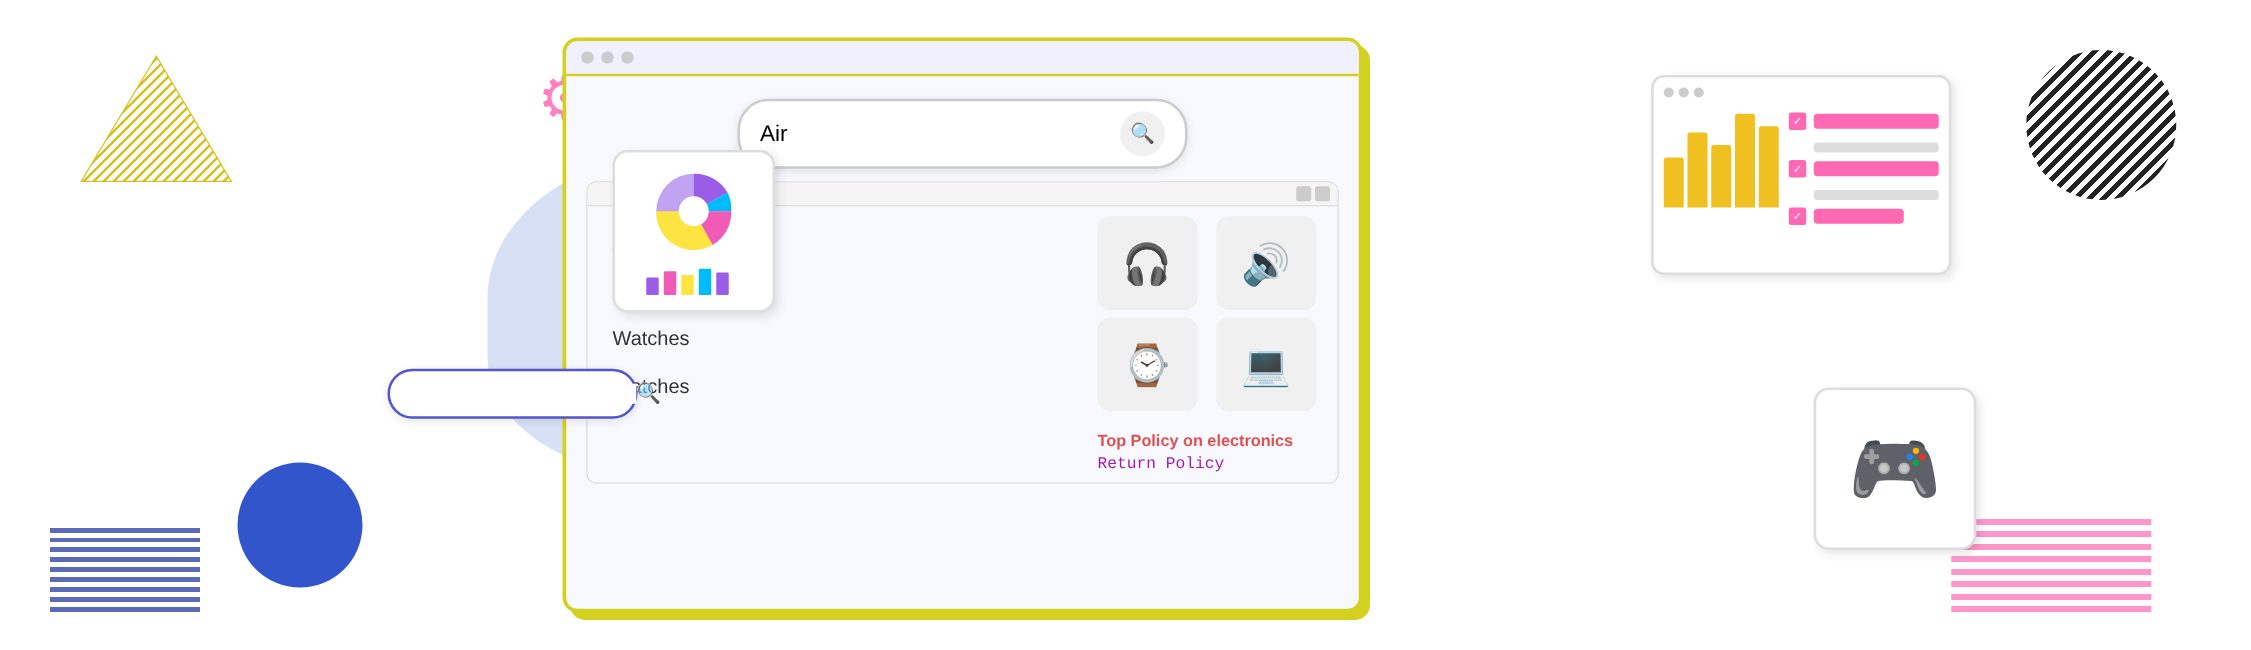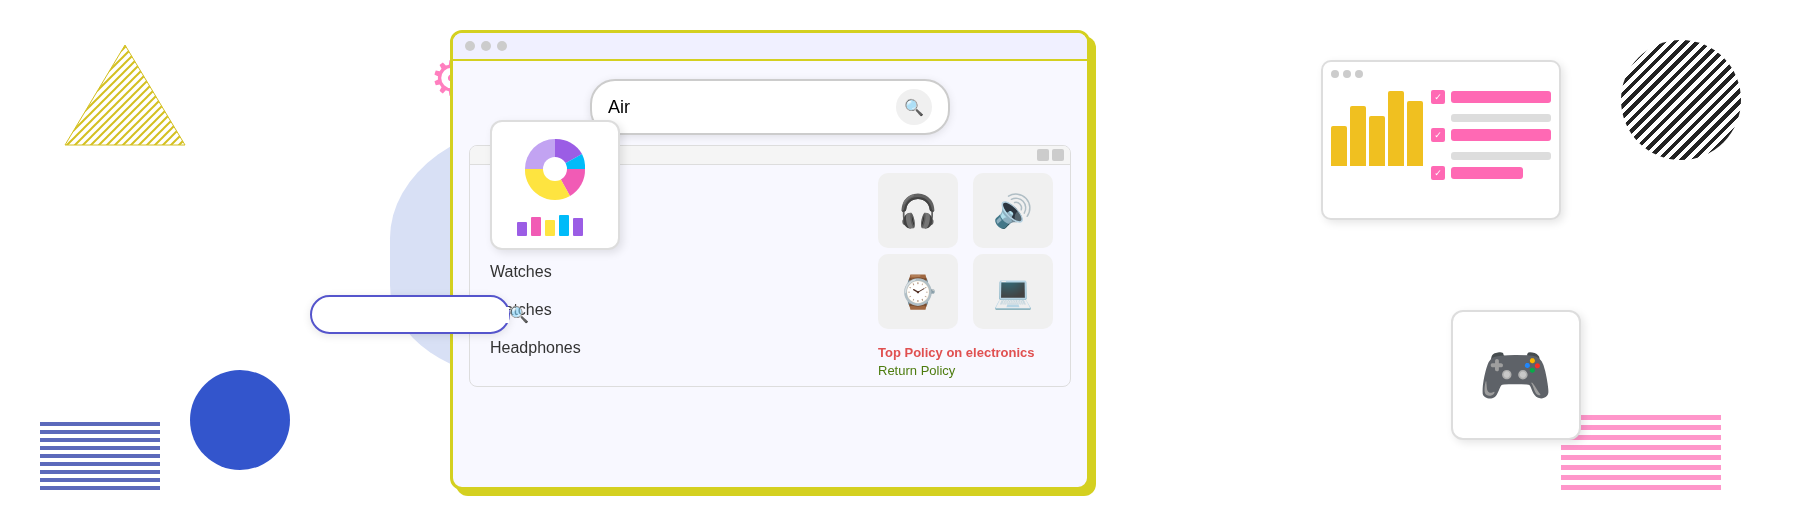--- a/index.html
+++ b/index.html
@@ -177,21 +177,22 @@
       padding-top: 4px;
     }
     .dropdown-link-top {
       font-size: 13px;
       color: #e05050;
       font-weight: 600;
       margin-bottom: 3px;
     }
     .dropdown-link-bottom {
       font-size: 13px;
-      color: #4d7c0f;
+      color: #a21caf;
+      font-family: Liberation Mono, monospace;
     }
 
     
     .floating-search {
       position: absolute;
       top: 295px;
       left: 310px;
       display: flex;
       align-items: center;
       background: #ffffff;
@@ -422,21 +423,20 @@
       <div class="dropdown-header">
         <span class="ctrl-dot"></span>
         <span class="ctrl-dot"></span>
       </div>
       <div class="dropdown-body">
         <div class="dropdown-left">
           <div class="dropdown-item">AirPods</div>
           <div class="dropdown-item">Macbook Air</div>
           <div class="dropdown-item">Watches</div>
           <div class="dropdown-item">Watches</div>
-          <div class="dropdown-item">Headphones</div>
         </div>
         <div class="dropdown-right">
           <div class="product-grid">
             <div class="product-thumb">🎧</div>
             <div class="product-thumb">🔊</div>
             <div class="product-thumb">⌚</div>
             <div class="product-thumb">💻</div>
           </div>
           <div class="dropdown-links">
             <div class="dropdown-link-top">Top Policy on electronics</div>

